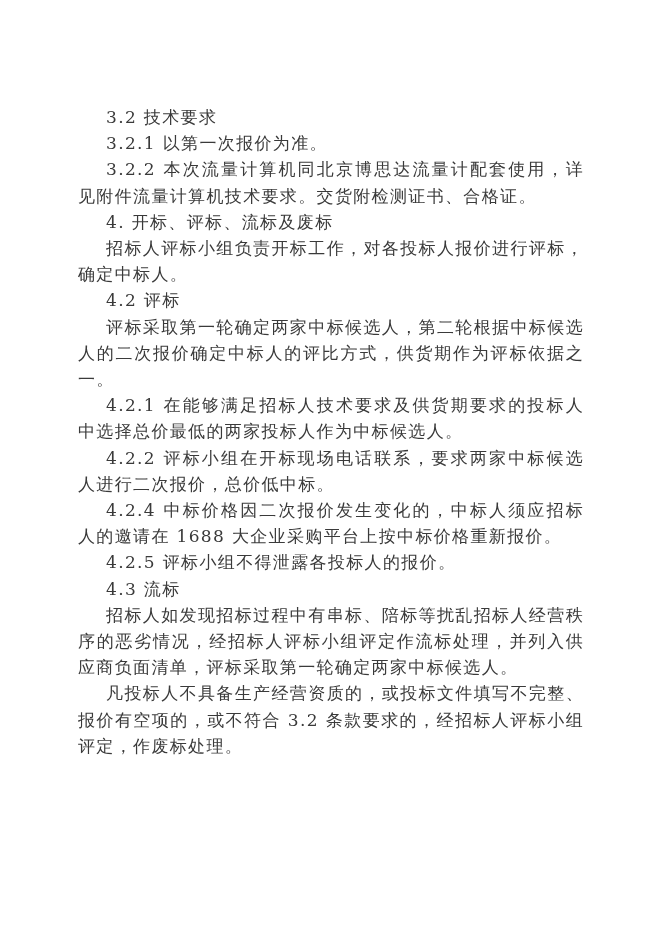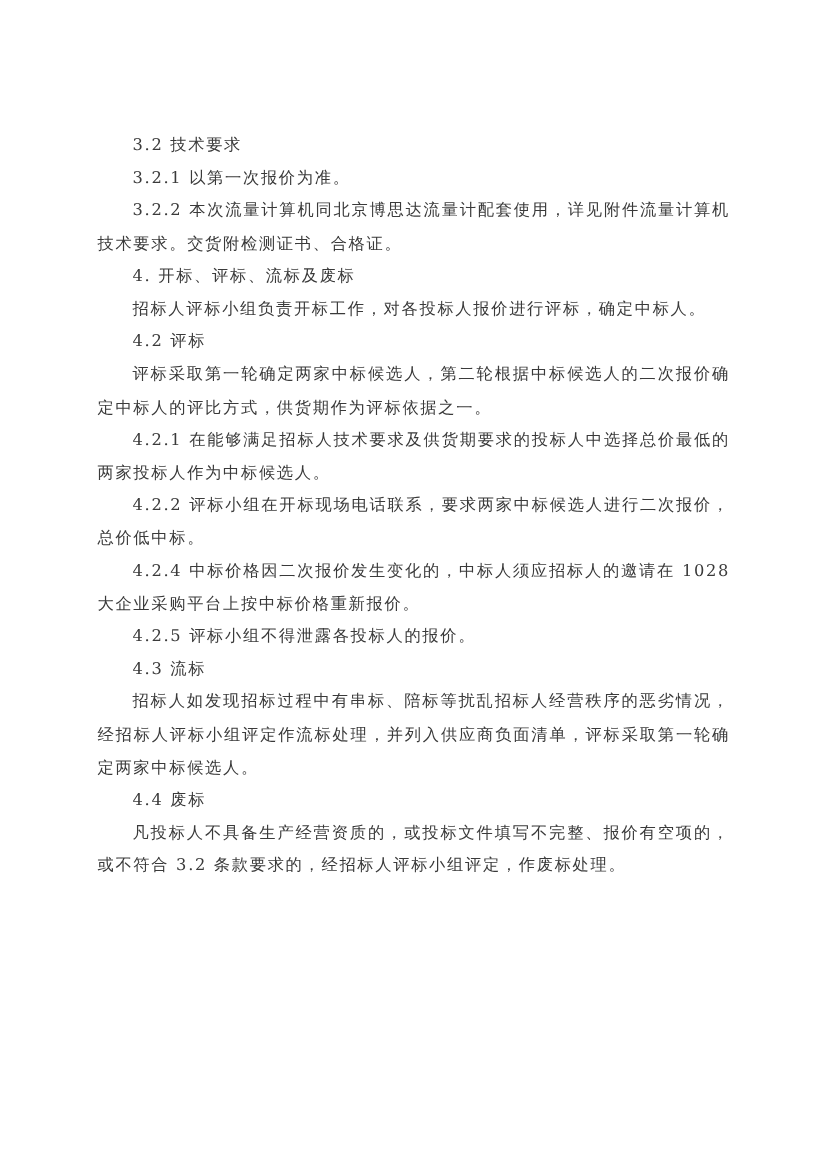--- a/index.html
+++ b/index.html
@@ -15,21 +15,21 @@
       font-family: "DejaVu Serif", "Liberation Serif", serif;
       color: #333333;
     }
     .page {
       position: absolute;
       left: 78px;
       top: 104px;
       width: 506px;
     }
     .para {
-      font-size: 13px;
+      font-size: 17px;
       line-height: 26.2px;
       letter-spacing: 1.35px;
       text-indent: 28px;
       margin: 0;
       text-align: justify;
       text-align-last: left;
       word-break: break-all;
       color: #3a3a3a;
     }
   </style>
@@ -39,19 +39,18 @@
 <div class="page">
   <p class="para">3.2 技术要求</p>
   <p class="para">3.2.1 以第一次报价为准。</p>
   <p class="para">3.2.2 本次流量计算机同北京博思达流量计配套使用，详见附件流量计算机技术要求。交货附检测证书、合格证。</p>
   <p class="para">4.  开标、评标、流标及废标</p>
   <p class="para">招标人评标小组负责开标工作，对各投标人报价进行评标，确定中标人。</p>
   <p class="para">4.2 评标</p>
   <p class="para">评标采取第一轮确定两家中标候选人，第二轮根据中标候选人的二次报价确定中标人的评比方式，供货期作为评标依据之一。</p>
   <p class="para">4.2.1 在能够满足招标人技术要求及供货期要求的投标人中选择总价最低的两家投标人作为中标候选人。</p>
   <p class="para">4.2.2 评标小组在开标现场电话联系，要求两家中标候选人进行二次报价，总价低中标。</p>
-  <p class="para">4.2.4 中标价格因二次报价发生变化的，中标人须应招标人的邀请在 1028 大企业采购平台上按中标价格重新报价。</p>
+  <p class="para">4.2.4 中标价格因二次报价发生变化的，中标人须应招标人的邀请在 1688 大企业采购平台上按中标价格重新报价。</p>
   <p class="para">4.2.5 评标小组不得泄露各投标人的报价。</p>
   <p class="para">4.3 流标</p>
   <p class="para">招标人如发现招标过程中有串标、陪标等扰乱招标人经营秩序的恶劣情况，经招标人评标小组评定作流标处理，并列入供应商负面清单，评标采取第一轮确定两家中标候选人。</p>
-  <p class="para">4.4 废标</p>
   <p class="para">凡投标人不具备生产经营资质的，或投标文件填写不完整、报价有空项的，或不符合 3.2 条款要求的，经招标人评标小组评定，作废标处理。</p>
 </div>
 
 </body></html>

